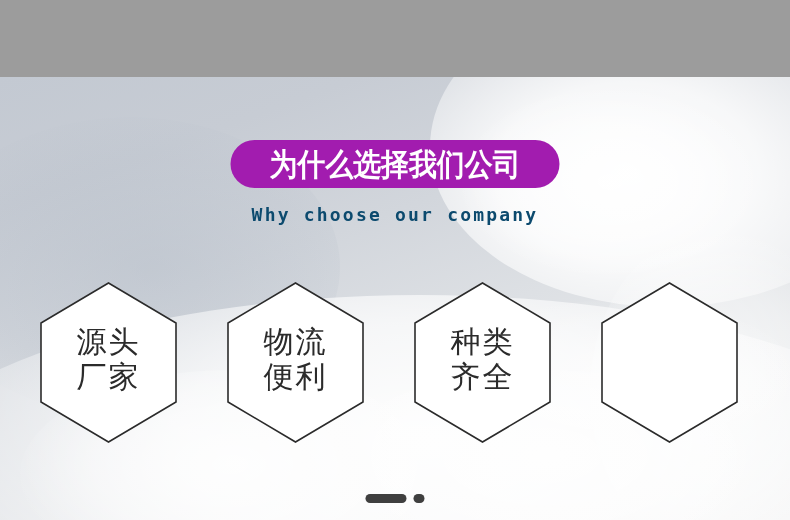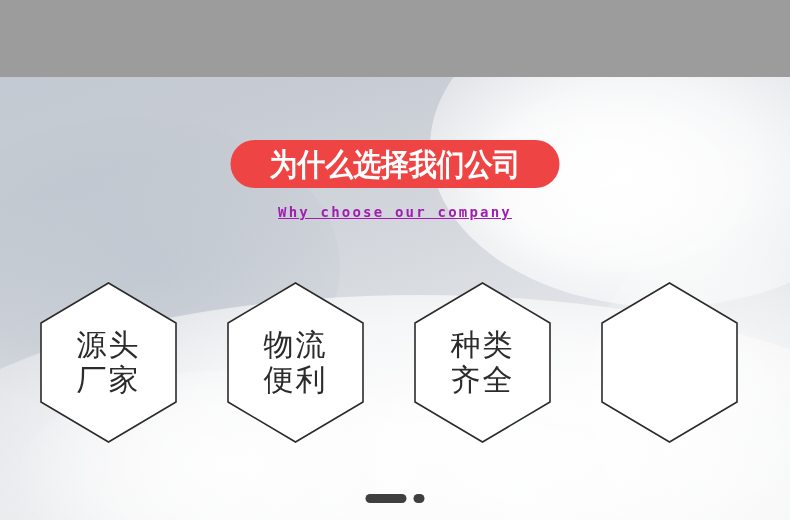--- a/index.html
+++ b/index.html
@@ -153,21 +153,21 @@
 
   
   .badge {
     position: absolute;
     left: 50%;
     transform: translateX(-50%);
     top: 63px;
     height: 48px;
     padding: 0 25px;
     border-radius: 26px;
-    background: #ef4444;
+    background: #a21caf;
     display: flex;
     align-items: center;
     justify-content: flex-end;
     box-sizing: border-box;
   }
   .badge-text {
     color: #ffffff;
     font-family: "DejaVu Sans", "Liberation Sans", sans-serif;
     font-size: 31px;
     font-weight: 700;
@@ -177,27 +177,26 @@
     transform: scaleX(0.9);
     transform-origin: center;
   }
 
   
   .subtitle {
     position: absolute;
     left: 50%;
     transform: translateX(-50%);
     top: 127px;
-    color: #a21caf;
+    color: #0c4a6e;
     font-family: "DejaVu Sans Mono", "Liberation Mono", monospace;
-    font-size: 14px;
+    font-size: 18px;
     font-weight: 700;
     letter-spacing: 2.2px;
     white-space: nowrap;
-    text-decoration: underline;
   }
 
   
   .hex-row {
     position: absolute;
     left: 40px;
     top: 204px;
     width: 698px;
     height: 162px;
     display: flex;
@@ -219,21 +218,21 @@
   .hex-shape svg {
     display: block;
     width: 137px;
     height: 161px;
   }
   .hex-label {
     position: relative;
     z-index: 2;
     text-align: center;
     color: #2b2b2b;
-    font-family: Liberation Sans, sans-serif;
+    font-family: Liberation Mono, monospace;
     font-size: 30px;
     font-weight: 400;
     line-height: 1.18;
     letter-spacing: 2px;
     white-space: pre-line;
   }
 
   
   .pager {
     position: absolute;

